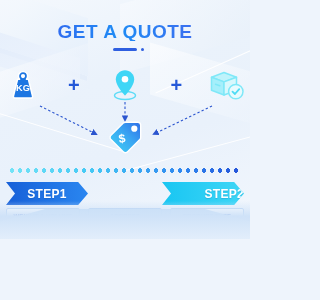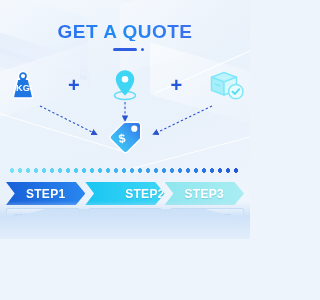--- a/index.html
+++ b/index.html
@@ -236,23 +236,20 @@
   <div class="dots"></div>
   <div class="dots-inner"></div>
 
   <div class="steps">
     <div class="step s1">
       <span class="step-txt">STEP1</span>
     </div>
     <div class="step s2">
       <span class="step-txt">STEP2</span>
     </div>
-    <div class="step s3">
-      <span class="step-txt">STEP3</span>
-    </div>
   </div>
 
   <div class="cards">
     <div class="card">
       <div class="card-title">WEIGHT &amp; VOLUME</div>
       <div class="card-body">If you know the accurate weight and volume of the goods, we will provide the most accurate transport -ation information and freight charges</div>
     </div>
     <div class="card">
       <div class="card-title">ADDRESS</div>
       <div class="card-body">Clear address information, so that we can determine detailed shipping costs, transportation time, and transportation methods, including subsequent transportation customs clearance services</div>

